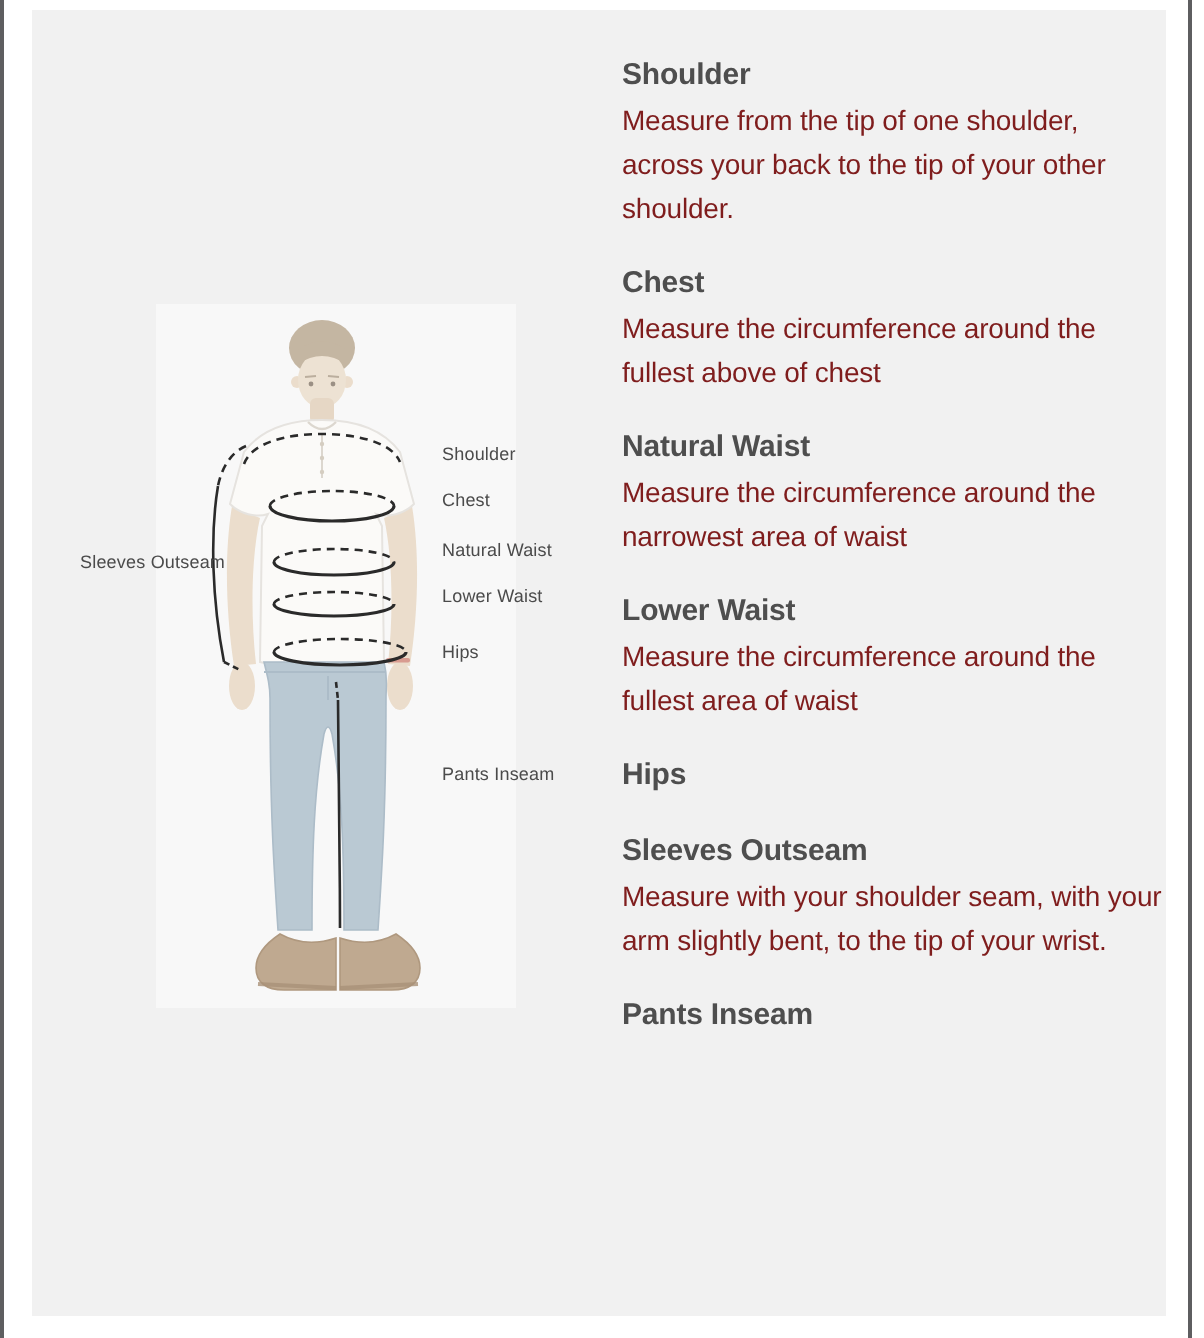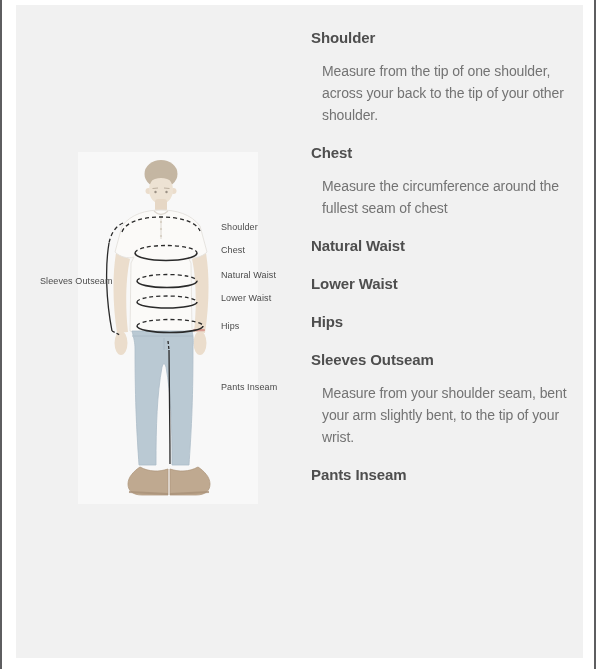--- a/index.html
+++ b/index.html
@@ -29,21 +29,21 @@
   .lbl-sleeves-outseam{left:24px;top:271px;}
   .text-col{
     position:absolute;left:295px;top:22px;width:272px;
   }
   .text-col section{margin:0 0 16px 0;}
   .text-col h3{
     margin:0;font-size:15px;line-height:22px;font-weight:bold;
     color:#4e4e4e;letter-spacing:-.1px;
   }
   .text-col p{
-    margin:11px;font-size:14px;line-height:22px;color:#737373;
+    margin:0;font-size:14px;line-height:22px;color:#7f1d1d;
     letter-spacing:-.1px;
   }
 </style>
 </head>
 <body>
 
 <div class="page">
   <div class="edge-line left"></div>
   <div class="edge-line right"></div>
 
@@ -140,34 +140,36 @@
       <span class="fig-label lbl-pants-inseam">Pants Inseam</span>
     </div>
 
     <div class="text-col">
       <section>
         <h3>Shoulder</h3>
         <p>Measure from the tip of one shoulder, across your back to the tip of your other shoulder.</p>
       </section>
       <section>
         <h3>Chest</h3>
-        <p>Measure the circumference around the fullest seam of chest</p>
+        <p>Measure the circumference around the fullest above of chest</p>
       </section>
       <section>
         <h3>Natural Waist</h3>
+        <p>Measure the circumference around the narrowest area of waist</p>
       </section>
       <section>
         <h3>Lower Waist</h3>
+        <p>Measure the circumference around the fullest area of waist</p>
       </section>
       <section>
         <h3>Hips</h3>
       </section>
       <section>
         <h3>Sleeves Outseam</h3>
-        <p>Measure from your shoulder seam, bent your arm slightly bent, to the tip of your wrist.</p>
+        <p>Measure with your shoulder seam, with your arm slightly bent, to the tip of your wrist.</p>
       </section>
       <section>
         <h3>Pants Inseam</h3>
       </section>
     </div>
 
   </div>
 </div>
 
 </body></html>

